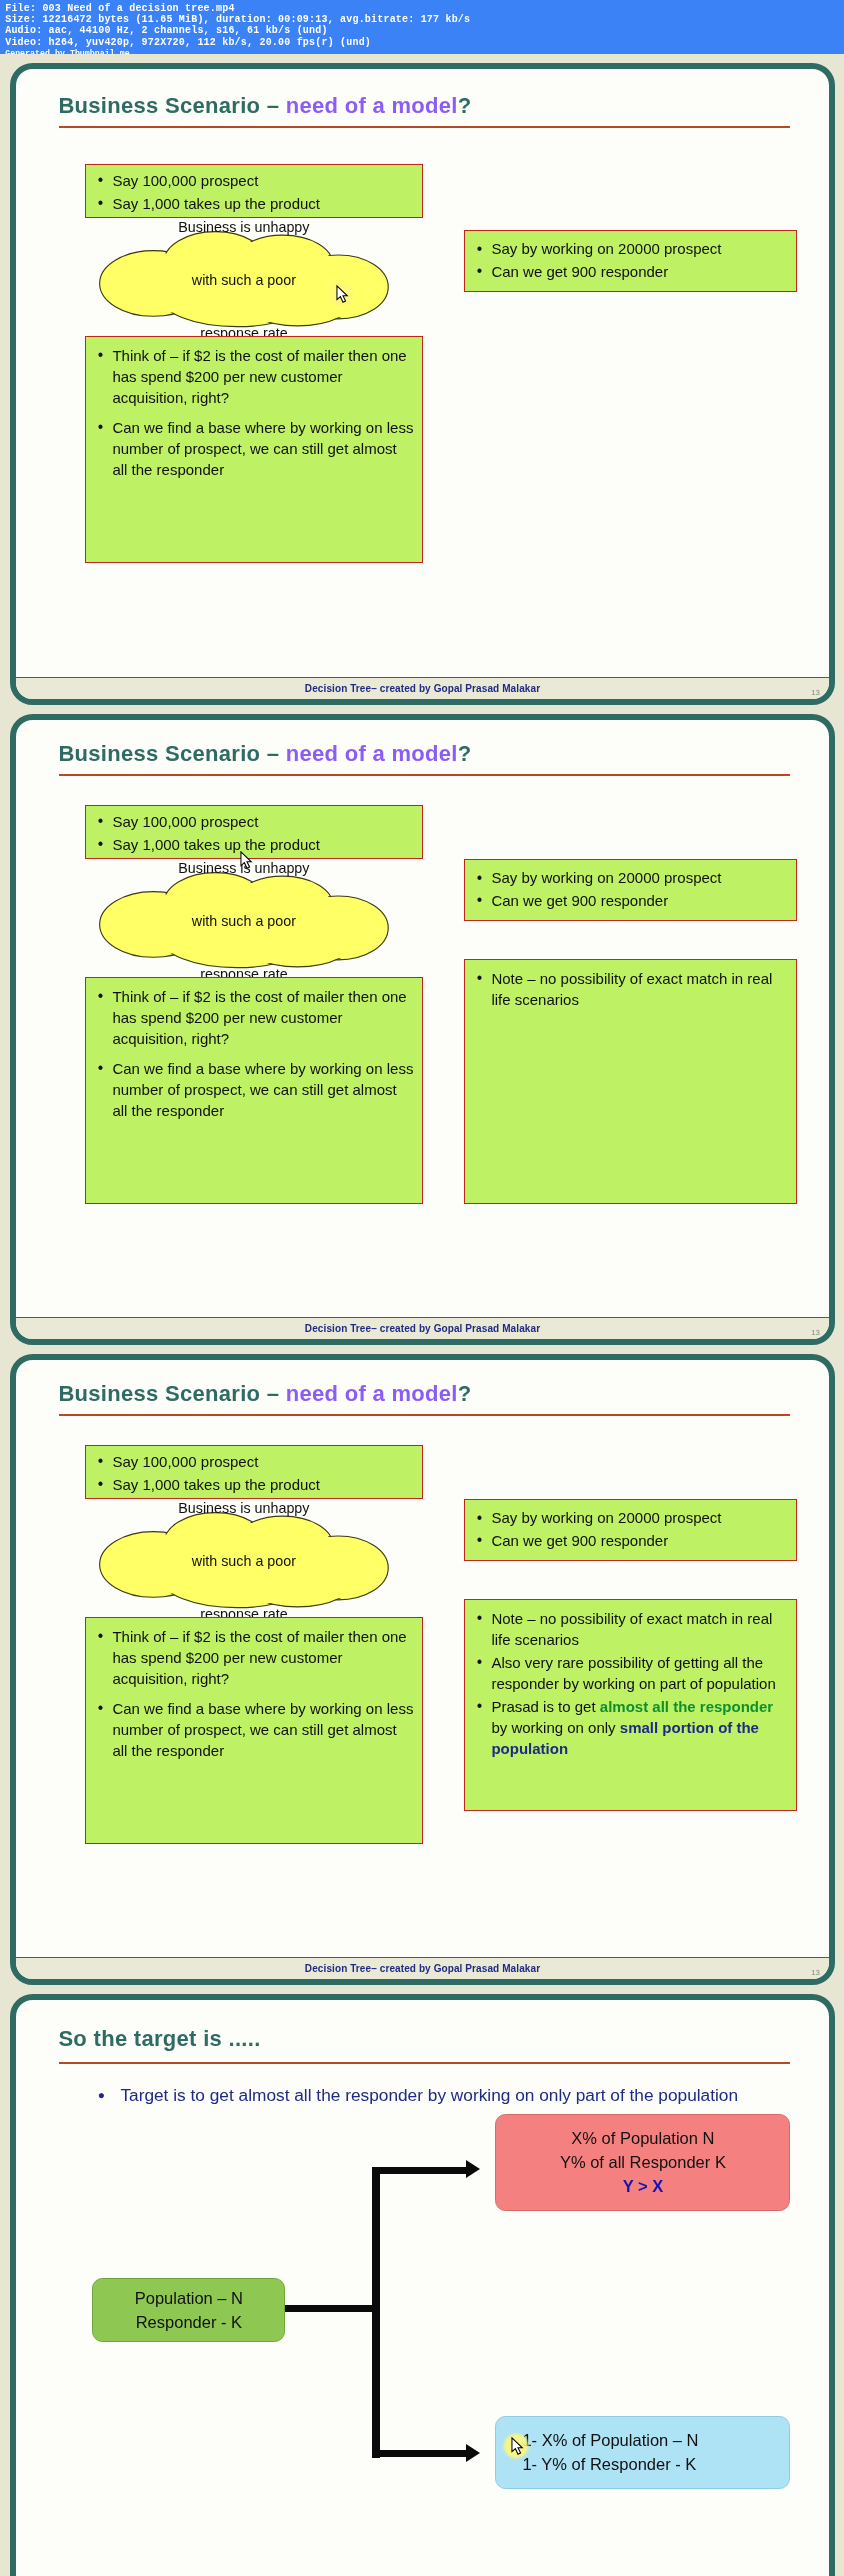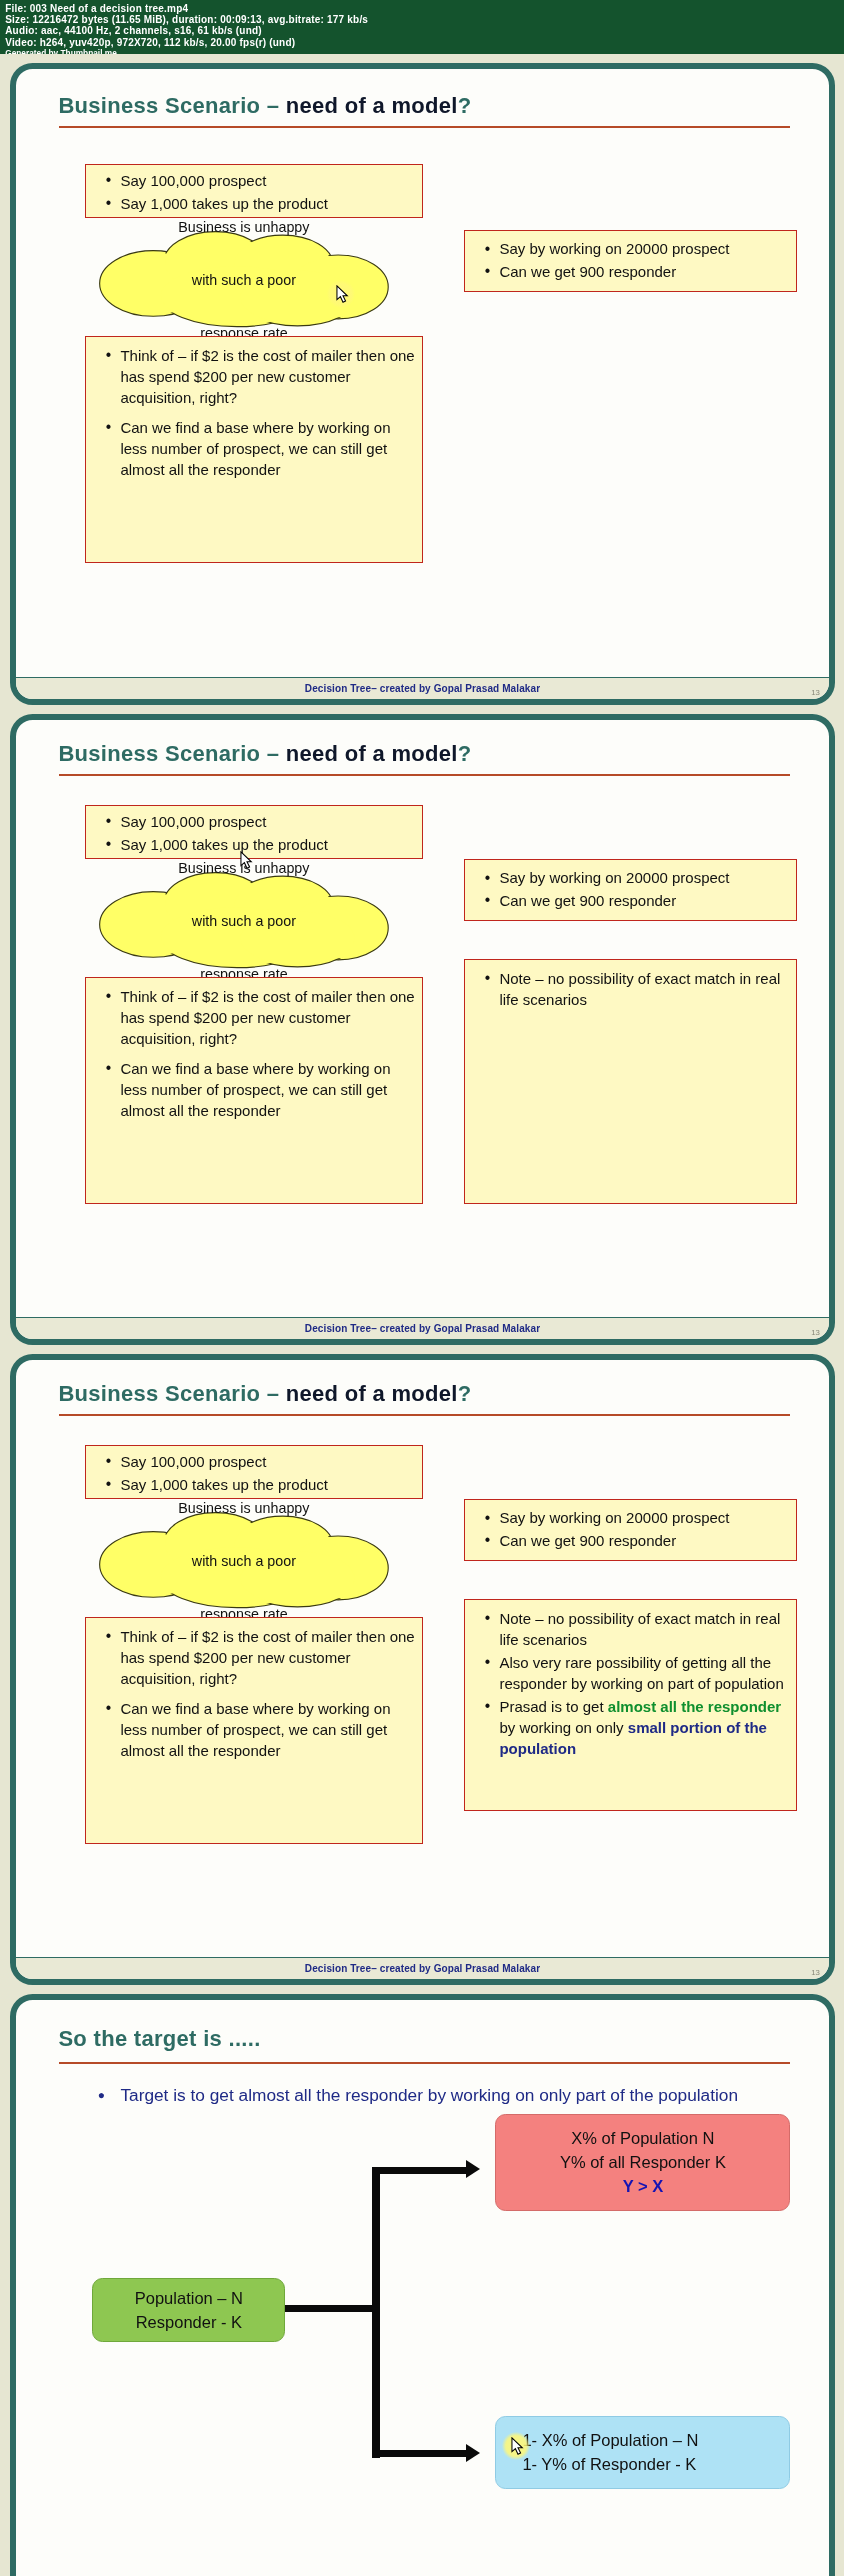--- a/index.html
+++ b/index.html
@@ -1,21 +1,21 @@
 <!DOCTYPE html>
 <html style="font-size:14px"><head>
 <meta charset="utf-8">
 <style>
   html,body{margin:0;padding:0;background:#000;}
   body{width:845px;height:2576px;font-family:"Liberation Sans",sans-serif;overflow:hidden;}
 
   
   .meta{
-    background:#14532d;color:#fff;padding:2.6px 5.2px 3.5px 5.2px;
-    font-family:Liberation Sans, sans-serif;
+    background:#3b82f6;color:#fff;padding:2.6px 5.2px 3.5px 5.2px;
+    font-family:Liberation Mono, monospace;
     font-weight:bold;font-size:10px;line-height:11.4px;
     letter-spacing:0.2px;height:54px;box-sizing:border-box;
   }
   .meta div{white-space:nowrap;}
   .meta .sm{font-size:8.3px;letter-spacing:0;}
 
   
   .slide{
     position:relative;width:845px;box-sizing:border-box;
     background:#e6e6d2;padding:8.7px 10.4px 0 10.4px;
@@ -41,28 +41,27 @@
     color:#1f2a86;font-size:10px;font-weight:bold;letter-spacing:0.1px;
   }
   .pagenum{position:absolute;right:8.7px;bottom:1.7px;font-size:7.8px;color:#8a8a7a;}
 
   
   .title{
     position:absolute;font-size:22px;font-weight:bold;letter-spacing:0.3px;
     white-space:nowrap;
   }
   .t-teal{color:#2e6b63;}
-  .t-red{color:#0f172a;}
+  .t-red{color:#8b5cf6;}
   .rule{position:absolute;height:2.6px;background:#b64a28;}
 
   
   .rbox{
-    position:absolute;border:1.7px solid #c0261c;background:#fef9c3;
+    position:absolute;border:1.7px solid #c0261c;background:#bef264;
     box-sizing:border-box;
-    padding-left:8px;
   }
   .rbox ul{margin:0;padding:5.2px 7px 5.2px 26px;list-style:none;}
   .rbox li{
     position:relative;color:#111;font-size:15px;line-height:21px;
     margin:0 0 1.7px 0;
   }
   .rbox li:before{
     content:"\2022";position:absolute;left:-14.7px;top:-0.9px;font-size:15.6px;color:#111;
   }
   .rbox li .g{color:#0f8f2e;font-weight:bold;}

